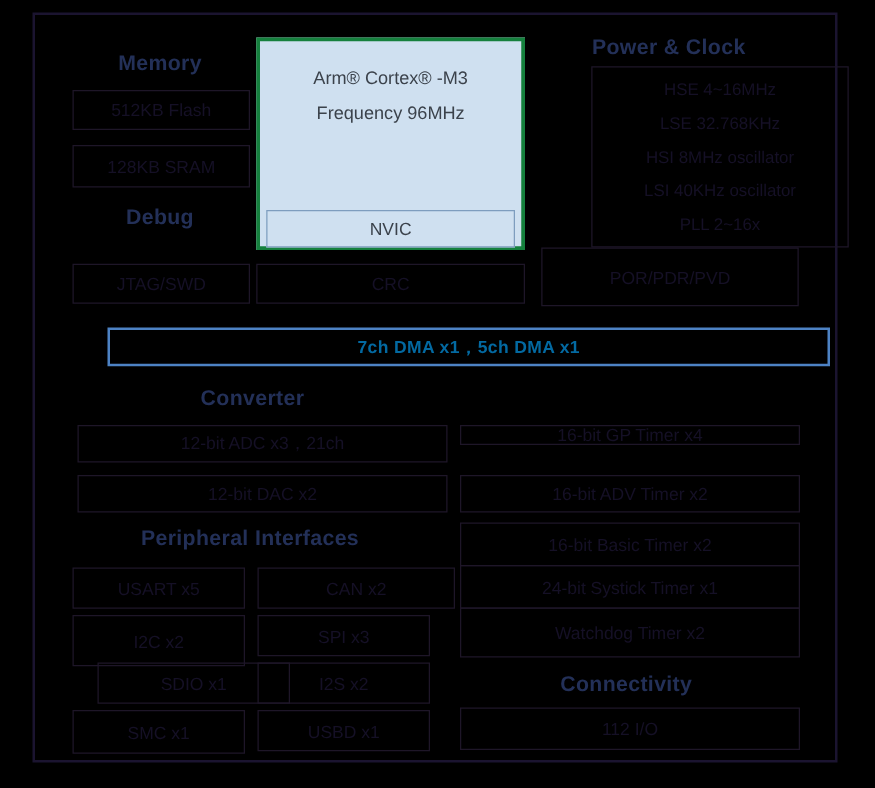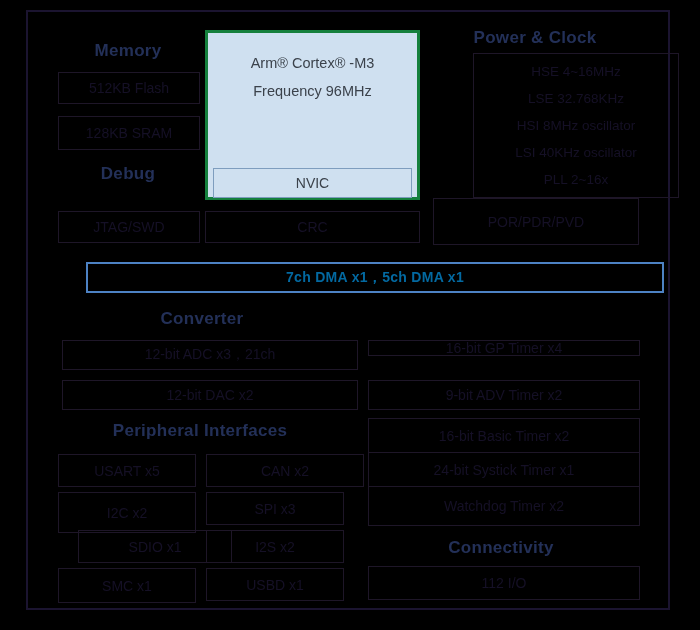--- a/index.html
+++ b/index.html
@@ -76,21 +76,21 @@
   </div>
   <div class="ghost-box" style="left:433px;top:198px;width:206px;height:47px;">POR/PDR/PVD</div>
 
   <div class="busbar">7ch DMA x1，5ch DMA x1</div>
 
   <div class="hdr" style="left:102px;top:309px;">Converter</div>
   <div class="ghost-box" style="left:62px;top:340px;width:296px;height:30px;">12-bit ADC x3，21ch</div>
   <div class="ghost-box" style="left:62px;top:380px;width:296px;height:30px;">12-bit DAC x2</div>
 
   <div class="ghost-box" style="left:368px;top:340px;width:272px;height:16px;">16-bit GP Timer x4</div>
-  <div class="ghost-box" style="left:368px;top:380px;width:272px;height:30px;">9-bit ADV Timer x2</div>
+  <div class="ghost-box" style="left:368px;top:380px;width:272px;height:30px;">16-bit ADV Timer x2</div>
   <div class="ghost-box" style="left:368px;top:418px;width:272px;height:35px;">16-bit Basic Timer x2</div>
   <div class="ghost-box" style="left:368px;top:452px;width:272px;height:35px;">24-bit Systick Timer x1</div>
   <div class="ghost-box" style="left:368px;top:486px;width:272px;height:40px;">Watchdog Timer x2</div>
 
   <div class="hdr" style="left:100px;top:421px;">Peripheral Interfaces</div>
   <div class="ghost-box" style="left:58px;top:454px;width:138px;height:33px;">USART x5</div>
   <div class="ghost-box" style="left:58px;top:492px;width:138px;height:41px;">I2C x2</div>
   <div class="ghost-box" style="left:58px;top:530px;width:154px;height:33px;margin-left:20px;">SDIO x1</div>
   <div class="ghost-box" style="left:58px;top:568px;width:138px;height:35px;">SMC x1</div>
   <div class="ghost-box" style="left:206px;top:454px;width:158px;height:33px;">CAN x2</div>

